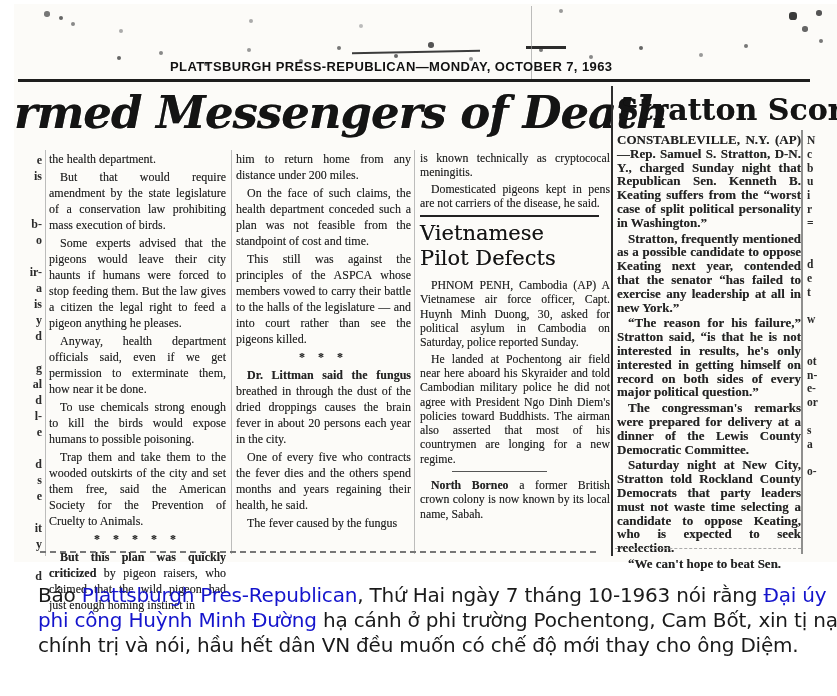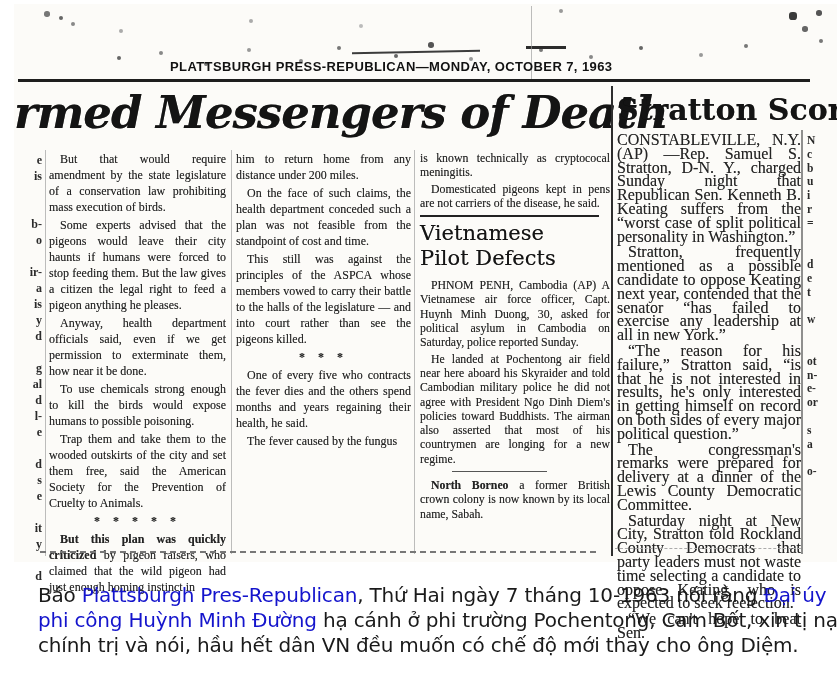--- a/index.html
+++ b/index.html
@@ -34,21 +34,21 @@
   .vrule-main{position:absolute;left:611px;top:86px;width:2px;height:470px;background:#2e2e2e;opacity:1;}
   .vrule-right{left:801px;top:130px;height:424px;width:2px;background:#555;}
   
   .col{position:absolute;text-align:justify;color:#242424;text-shadow:0 0 .4px rgba(0,0,0,.4);}
   .col p{margin:0 0 2px 0;text-indent:11px;}
   .col p.noind{text-indent:0;}
   .col p.sep{text-align:center;text-indent:0;font-weight:bold;letter-spacing:5px;margin:2px 0;}
   .col-1{left:49px;top:151px;width:177px;font-size:12px;line-height:16px;}
   .col-2{left:236px;top:151px;width:175px;font-size:12px;line-height:16px;}
   .col-3{left:420px;top:151px;width:190px;font-size:11.8px;line-height:14.3px;}
-  .col-4{left:617px;top:133px;width:184px;font-size:16px;line-height:13.8px;}
+  .col-4{left:617px;top:133px;width:184px;font-size:13px;line-height:13.8px;font-weight:bold;}
   .frag{position:absolute;font-weight:bold;white-space:pre-line;color:#2a2a2a;}
   .frag-left{left:22px;top:152px;width:20px;font-size:12px;line-height:16px;text-align:right;}
   .frag-right{left:807px;top:134px;width:26px;font-size:11.5px;line-height:13.8px;text-align:left;}
   
   .subrule{border-top:2.5px solid #222;width:94%;margin:5px 0 4px 0;}
   .sub-headline{font-family:"DejaVu Serif",serif;font-weight:normal;font-size:21px;line-height:25px;
                 white-space:pre-line;text-align:left;color:#141414;margin:2px 0 7px 0;
                 text-shadow:0 0 .5px rgba(0,0,0,.5);}
   .note-rule{border-top:1.5px solid #555;width:95px;margin:5px 0 6px 32px;}
   
@@ -104,33 +104,35 @@
 d
 s
 e
 
 it
 y
 
 d</div>
 
   <div class="col col-1">
+      <p class="noind">the health department.</p>
       <p>But that would require amendment by the state legislature of a conservation law prohibiting mass execution of birds.</p>
       <p>Some experts advised that the pigeons would leave their city haunts if humans were forced to stop feeding them. But the law gives a citizen the legal right to feed a pigeon anything he pleases.</p>
       <p>Anyway, health department officials said, even if we get permission to exterminate them, how near it be done.</p>
       <p>To use chemicals strong enough to kill the birds would expose humans to possible poisoning.</p>
       <p>Trap them and take them to the wooded outskirts of the city and set them free, said the American Society for the Prevention of Cruelty to Animals.</p>
       <p class="sep">* *  *  *  *</p>
       <p><b>But this plan was quickly criticized</b> by pigeon raisers, who claimed that the wild pigeon had just enough homing instinct in</p>
     </div>
   <div class="col col-2">
       <p class="noind">him to return home from any distance under 200 miles.</p>
       <p>On the face of such claims, the health department conceded such a plan was not feasible from the standpoint of cost and time.</p>
       <p>This still was against the principles of the ASPCA whose members vowed to carry their battle to the halls of the legislature — and into court rather than see the pigeons killed.</p>
       <p class="sep">*  *  *</p>
+      <p><b>Dr. Littman said the fungus</b> breathed in through the dust of the dried droppings causes the brain fever in about 20 persons each year in the city.</p>
       <p>One of every five who contracts the fever dies and the others spend months and years regaining their health, he said.</p>
       <p>The fever caused by the fungus</p>
     </div>
 
   <div class="col col-3">
     <div>
         <p class="noind">is known technically as cryptococal meningitis.</p>
         <p>Domesticated pigeons kept in pens are not carriers of the disease, he said.</p>
       </div>
     <div class="subrule"></div>

